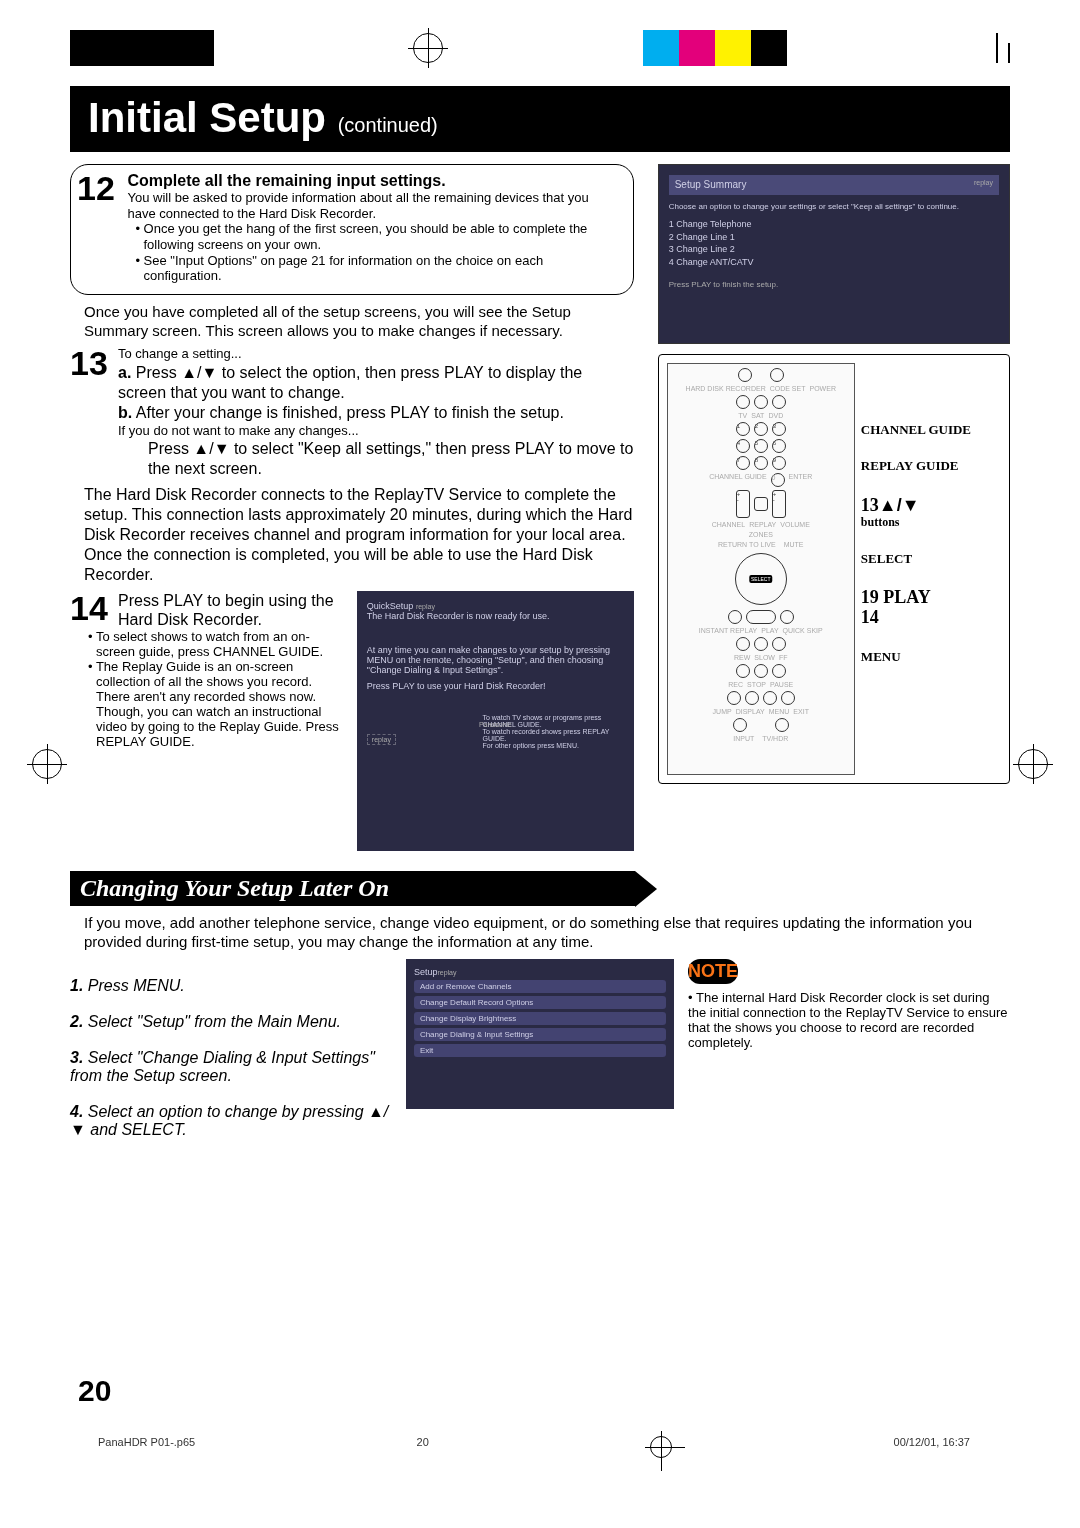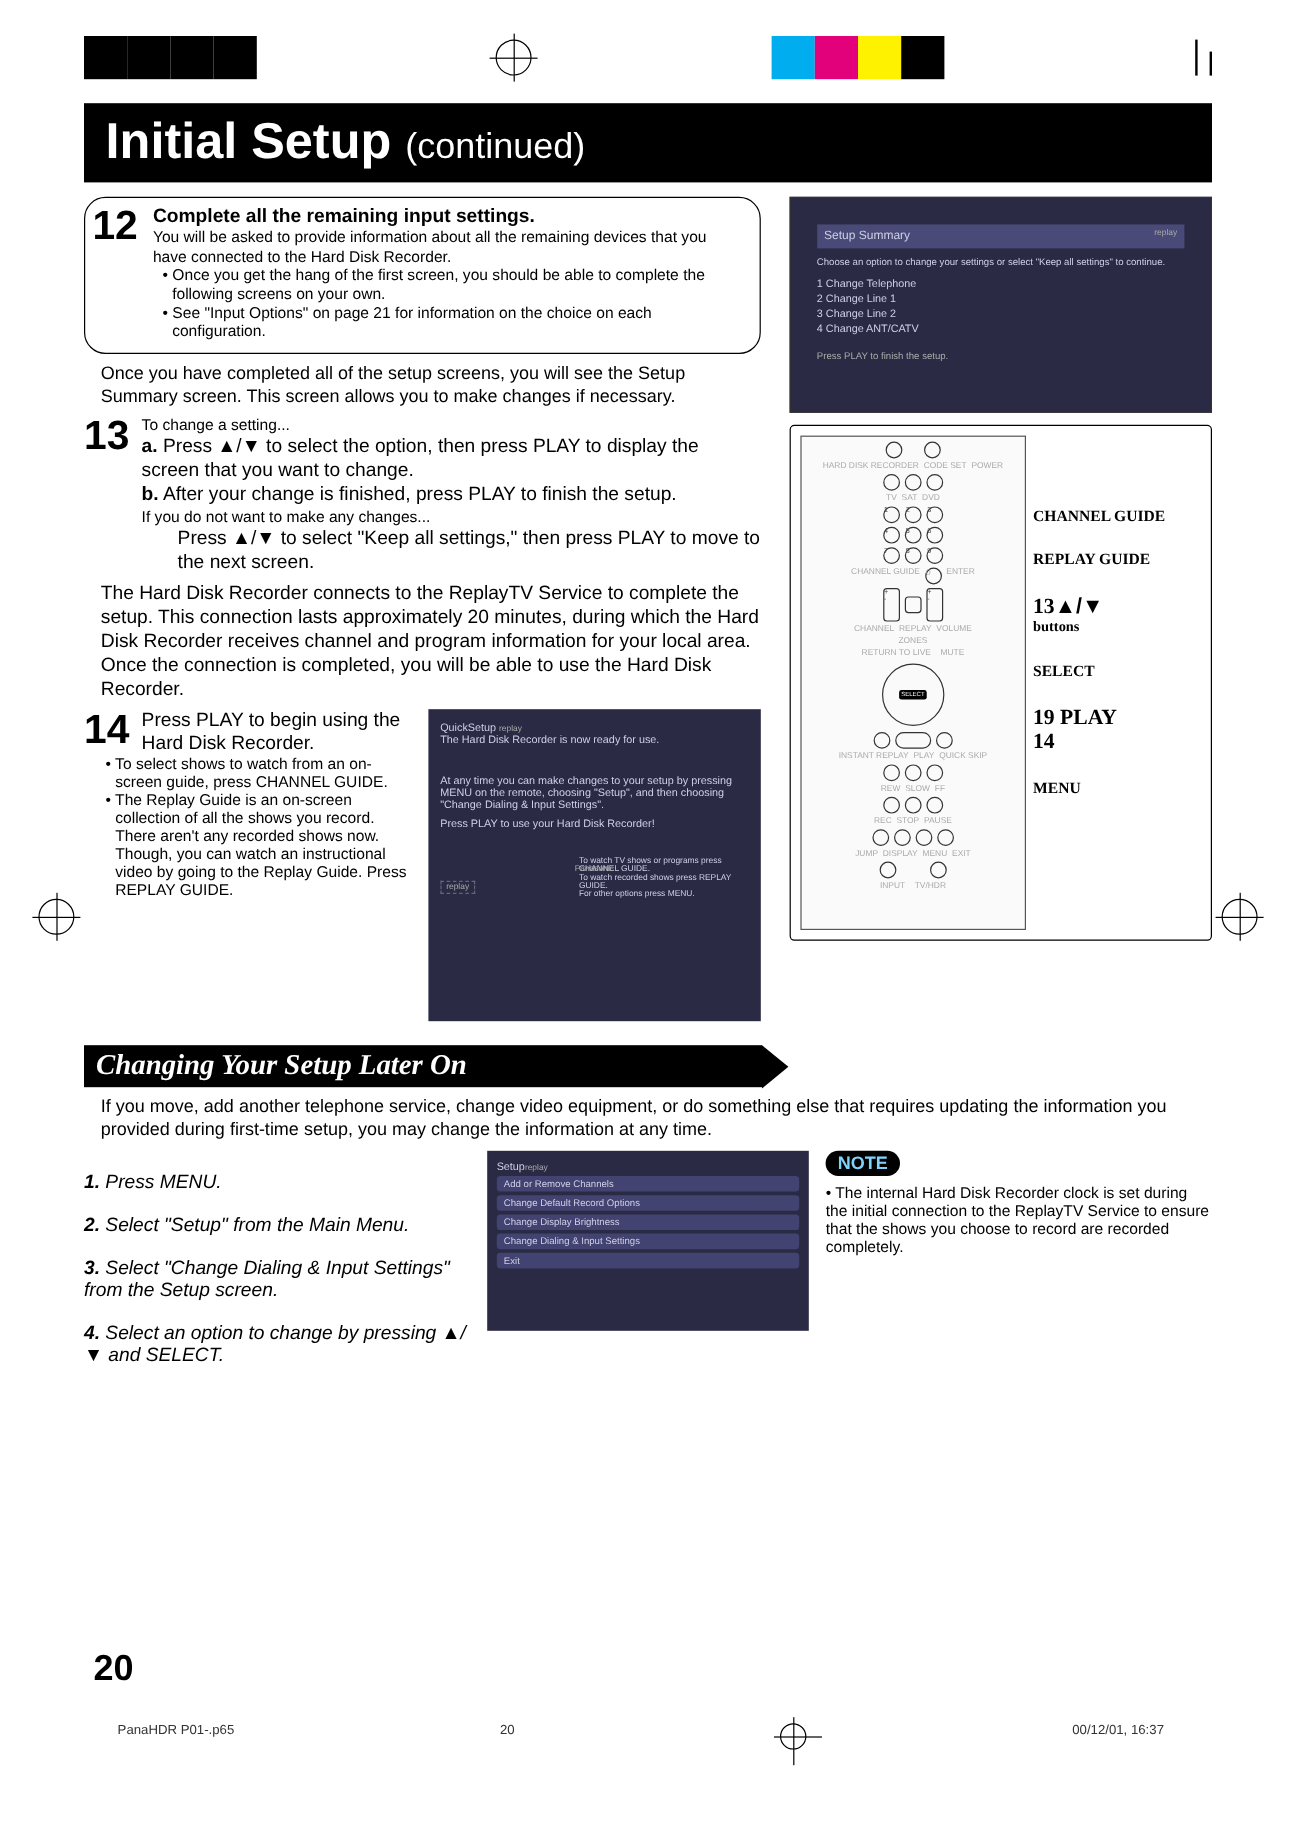--- a/index.html
+++ b/index.html
@@ -41,21 +41,21 @@
     background: #000;
     color: #fff;
     padding: 8px 18px 10px 18px;
     margin-bottom: 12px;
   }
   .title-bar h1 {
     margin: 0;
     font-size: 42px;
     font-weight: bold;
   }
-  .title-bar .cont { font-size: 30px; font-weight: normal; }
+  .title-bar .cont { font-size: 20px; font-weight: normal; }
 
   .two-col {
     display: flex;
     gap: 24px;
   }
   .left-col { flex: 1.6; }
   .right-col { flex: 1; }
 
   .step-box {
     border: 1.5px solid #000;
@@ -88,21 +88,21 @@
   .nochange { font-size: 13px; }
   .tri { font-family: Arial; }
 
   .screenshot {
     background: #2a2a44;
     border: 1px solid #333;
     width: 100%;
     aspect-ratio: 4/3;
     color: #cfcfe6;
     font-size: 9px;
-    padding: 22px;
+    padding: 10px;
     box-sizing: border-box;
     line-height: 1.4;
   }
   .screenshot .ss-title {
     background: #4a4a78;
     padding: 3px 6px;
     margin-bottom: 6px;
     font-size: 10px;
     display: flex;
     justify-content: space-between;
@@ -137,22 +137,22 @@
   }
 
   .later-body { font-size: 15px; margin: 8px 14px; line-height: 1.25; }
   .later-row { display: flex; gap: 14px; margin-top: 6px; }
   .later-left { flex: 1.2; }
   .later-mid { flex: 1; }
   .later-right { flex: 1.2; }
   .ol-item { font-size: 16px; margin: 18px 0; font-style: italic; }
   .ol-num { font-weight: bold; }
   .note-pill {
-    background: #000; color: #7dd3fc; border-radius: 12px;
-    font-weight: bold; font-size: 15px; padding: 2px 10px; display: inline-block;
+    background: #000; color: #f97316; border-radius: 12px;
+    font-weight: bold; font-size: 18px; padding: 2px 0; display: inline-block;
   }
 
   .page-num {
     font-size: 30px; font-weight: bold;
     position: absolute; left: 78px; bottom: 120px;
   }
 
   .footer-meta {
     position: absolute;
     bottom: 70px; left: 98px; right: 110px;

